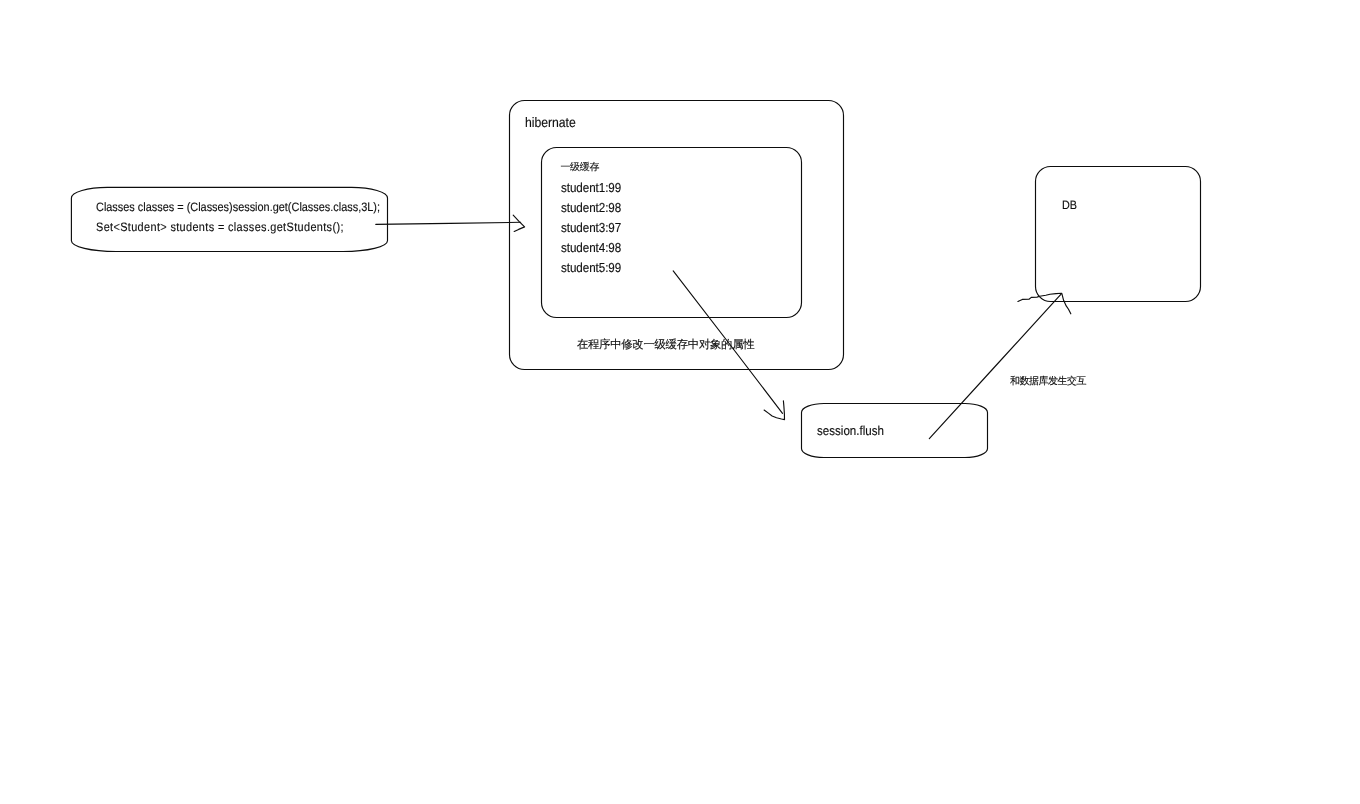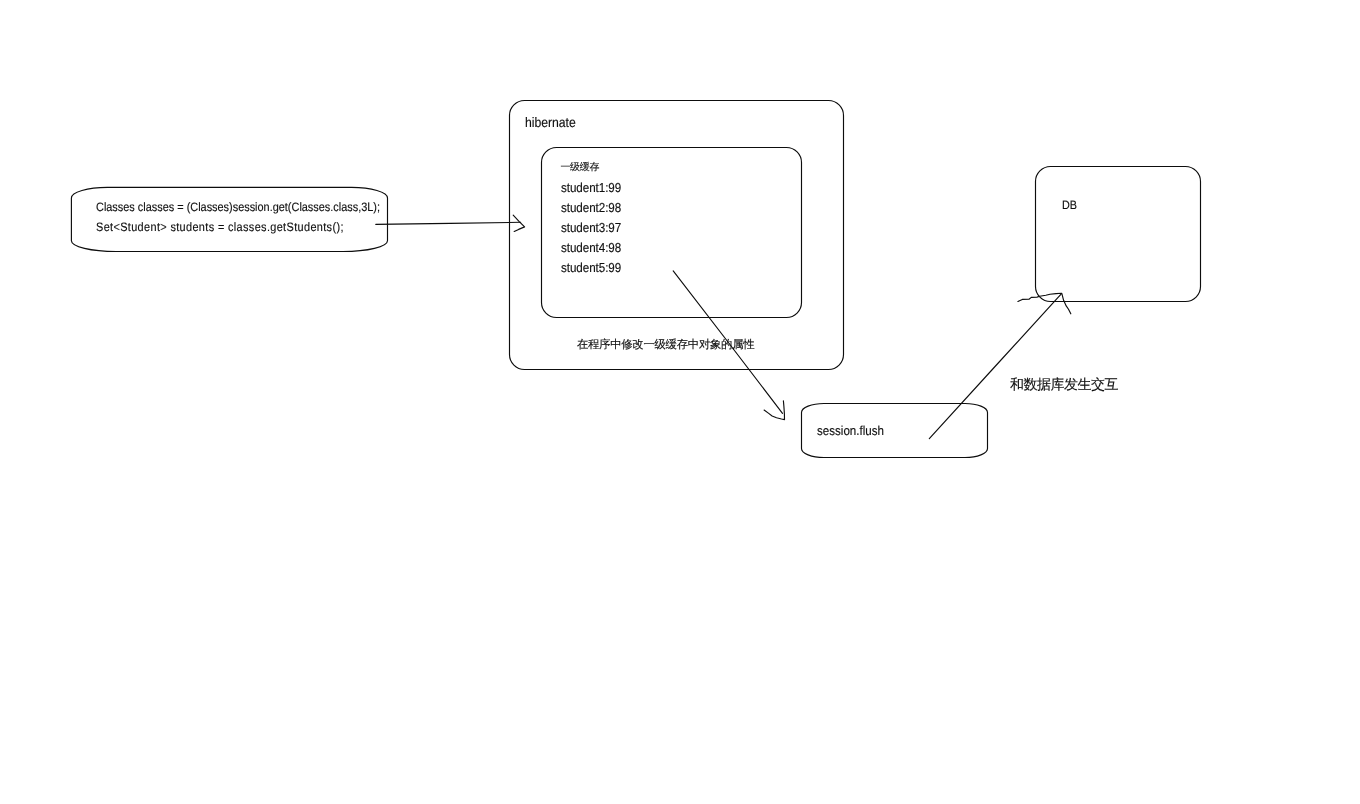--- a/index.html
+++ b/index.html
@@ -59,16 +59,16 @@
     <div class="lbl" style="left:524.9px;top:115.6px;font-size:13.7px;transform:scaleX(0.895);letter-spacing:-0.05px;">hibernate</div>
     <div class="lbl" style="left:560.4px;top:162.5px;font-size:10px;letter-spacing:-0.3px;">一级缓存</div>
     <div class="lbl" style="left:561.2px;top:180.6px;font-size:13.0px;transform:scaleX(0.895);letter-spacing:-0.07px;">student1:99</div>
     <div class="lbl" style="left:561.2px;top:200.6px;font-size:13.0px;transform:scaleX(0.895);letter-spacing:-0.07px;">student2:98</div>
     <div class="lbl" style="left:561.2px;top:220.6px;font-size:13.0px;transform:scaleX(0.895);letter-spacing:-0.07px;">student3:97</div>
     <div class="lbl" style="left:561.2px;top:240.6px;font-size:13.0px;transform:scaleX(0.895);letter-spacing:-0.07px;">student4:98</div>
     <div class="lbl" style="left:561.2px;top:260.6px;font-size:13.0px;transform:scaleX(0.895);letter-spacing:-0.07px;">student5:99</div>
     <div class="lbl" style="left:544.9px;top:339.7px;font-size:11.4px;letter-spacing:-0.3px;margin-left:32px;">在程序中修改一级缓存中对象的属性</div>
     <div class="lbl" style="left:816.9px;top:424.9px;font-size:12.95px;transform:scaleX(0.895);">session.flush</div>
     <div class="lbl" style="left:1061.5px;top:199.2px;font-size:12.1px;transform:scaleX(0.895);letter-spacing:-0.2px;">DB</div>
-    <div class="lbl" style="left:1010.0px;top:377.4px;font-size:14px;letter-spacing:-0.5px;">和数据库发生交互</div>
+    <div class="lbl" style="left:1010.0px;top:377.4px;font-size:10px;letter-spacing:-0.5px;">和数据库发生交互</div>
   </div>
 
 </div>
 
 </body></html>

